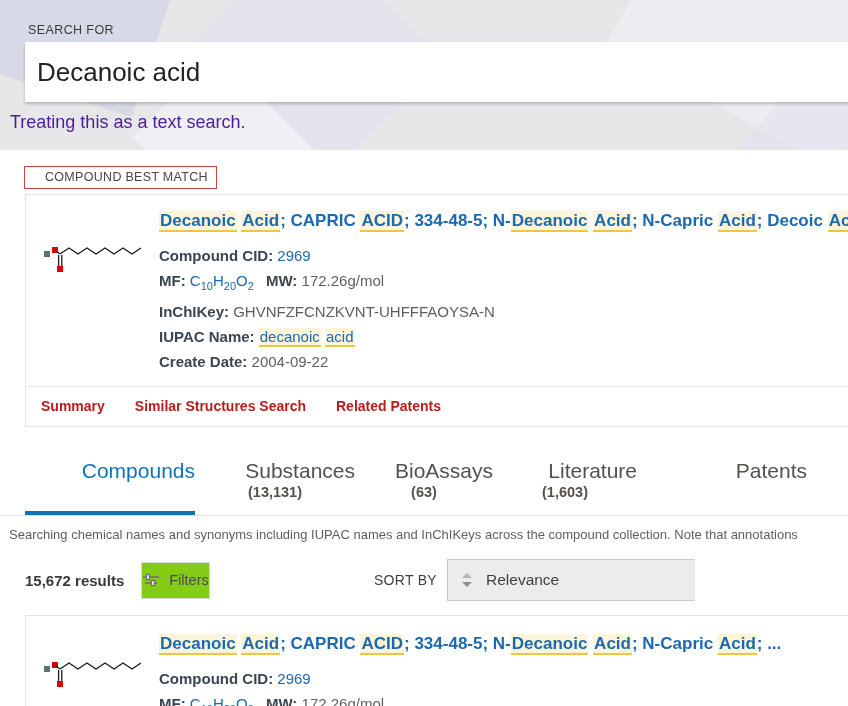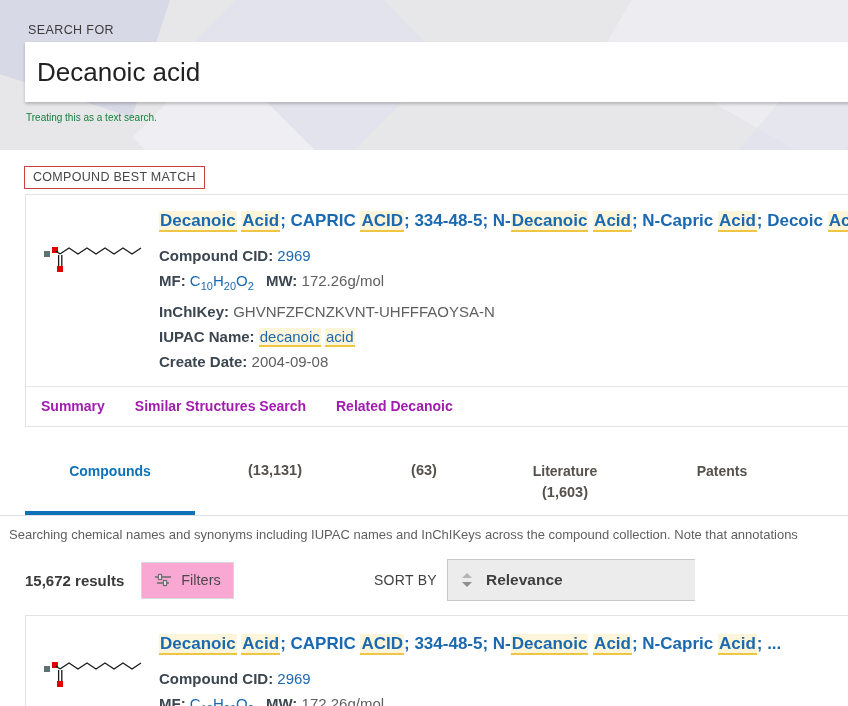--- a/index.html
+++ b/index.html
@@ -12,67 +12,67 @@
   .sh1 { left:-40px; top:-60px; width:200px; height:150px; background:#d8d9e7; transform:rotate(18deg); }
   .sh2 { left:225px; top:-30px; width:190px; height:160px; background:#dfе0ec; background:#dfe0ec; transform:rotate(45deg); opacity:.55; }
   .sh3 { left:640px; top:-80px; width:260px; height:200px; background:#ededf1; transform:rotate(30deg); }
   .sh4 { left:150px; top:95px; width:170px; height:120px; background:#eeeef3; transform:rotate(45deg); }
   .sh5 { left:760px; top:90px; width:140px; height:120px; background:#e0e1ec; transform:rotate(40deg); opacity:.6; }
   .search-label { position:absolute; left:28px; top:23px; font-size:12.5px; letter-spacing:.4px; color:#3b3b3b; }
   .search-box { position:absolute; left:25px; top:42px; width:840px; height:60px; background:#fff;
     box-shadow:0 2px 3px rgba(0,0,0,.22); }
   .search-box input { width:100%; height:100%; border:none; outline:none; padding:0 12px;
     font-family:"Liberation Sans", sans-serif; font-size:26px; color:#222; background:transparent; }
-  .treating { position:absolute; left:26px; top:112px; font-size:10px; color:#15803d; }
-
-  
-  .bm-label { display:inline-block; margin:16px 0 0 24px; padding:3px 8px 4px 8px;
+  .treating { position:absolute; left:10px; top:112px; font-size:18px; color:#4c1d95; }
+
+  
+  .bm-label { display:inline-block; margin:16px 0 0 24px; padding:3px 8px 4px 20px;
     border:1px solid #c94440; font-size:12.5px; color:#474747; letter-spacing:.3px; }
   .card { margin-left:25px; width:840px; border:1px solid #e3e3e5; background:#fff; }
   .card.first { margin-top:5px; }
   .card-body { display:flex; }
   .struct-col { flex:0 0 133px; display:flex; justify-content:center; }
   .struct-col svg { margin-top:44px; }
   .info-col { flex:1; min-width:0; padding-top:13px; }
   .result-title { font-size:17px; font-weight:700; color:#1b69b1; white-space:nowrap; overflow:hidden;
     line-height:26px; cursor:pointer; }
   .result-title .hl { background:#fdf5d9; border-bottom:2px solid #eec643; padding:0 1px; }
   .fields { margin-top:9px; }
   .frow { font-size:15px; line-height:25px; white-space:nowrap; }
   .flabel { font-weight:700; color:#3c4650; }
   .fvalue { color:#5f5f5f; }
   .flink { color:#1b69b1; cursor:pointer; }
   .formula sub { font-size:11px; }
   .hl-words .hl { background:#fdf5d9; border-bottom:2px solid #eec643; padding:0 1px; color:#1b69b1; cursor:pointer; }
   .card-footer { border-top:1px solid #e5e5e7; margin-top:12px; padding:11px 0 12px 15px; display:flex; gap:30px; }
-  .card-footer .flk { font-size:14px; font-weight:700; color:#a21caf; cursor:pointer; }
+  .card-footer .flk { font-size:14px; font-weight:700; color:#b91c1c; cursor:pointer; }
 
   
   .tabs { margin-top:27px; display:flex; padding-left:25px; border-bottom:1px solid #e0e0e2;
     width:848px; overflow:hidden; }
   .tab { text-align:center; padding:6px 0 8px 0; border-bottom:4px solid transparent; cursor:pointer;
     color:#55514d; flex:none; }
-  .tab .t-label { font-size:14px; font-weight:700; line-height:22px; }
+  .tab .t-label { font-size:21px; font-weight:400; line-height:22px;text-align:right; }
   .tab .t-count { font-size:14.5px; font-weight:700; line-height:21px; }
   .tab.active { color:#0e72b8; border-bottom-color:#0e72b8; }
   .tab:nth-child(1){width:170px;} .tab:nth-child(2){width:160px;} .tab:nth-child(3){width:138px;}
   .tab:nth-child(4){width:144px;} .tab:nth-child(5){width:170px;} .tab:nth-child(6){width:120px;}
 
   .tab-note { margin-top:11px; padding-left:9px; font-size:13px; color:#5f5f5f;
     white-space:nowrap; overflow:hidden; }
 
   
   .results-bar { margin-top:17px; padding-left:25px; display:flex; align-items:center; width:695px; overflow:hidden; }
   .results-count { font-size:15px; font-weight:700; color:#393939; }
-  .filters-btn { margin-left:17px; height:37px; padding:0 12px; background:#f9a8d4; border:1px solid #d8d8d8;
+  .filters-btn { margin-left:17px; height:37px; padding:0 0; background:#84cc16; border:1px solid #d8d8d8;
     display:flex; align-items:center; gap:9px; font-size:14.5px; color:#4a4a4a; cursor:pointer; }
   .sortby { margin-left:auto; font-size:14px; letter-spacing:.3px; color:#3f3f3f; margin-right:10px; }
   .sort-dd { flex:none; width:260px; height:42px; margin-right:-12px; background:#ececed; border:1px solid #c9c9cc;
     display:flex; align-items:center; padding-left:12px; gap:12px; cursor:pointer; }
-  .sort-dd .sort-value { font-size:15.5px; font-weight:700; color:#3f3f3f; }
+  .sort-dd .sort-value { font-size:15.5px; font-weight:400; color:#3f3f3f; }
 
   .card.second { margin-top:14px; height:140px; }
   .card.second .info-col { padding-top:15px; }
   .card.second .struct-col svg { margin-top:38px; }
 </style>
 </head>
 <body>
 
 
 
@@ -123,41 +123,43 @@
         <div class="frow">
           <span class="flabel">InChIKey:</span>
           <span class="fvalue">GHVNFZFCNZKVNT-UHFFFAOYSA-N</span>
         </div>
         <div class="frow hl-words">
           <span class="flabel">IUPAC Name:</span>
           <span><span class="hl">decanoic</span><span> </span><span class="hl">acid</span></span>
         </div>
         <div class="frow">
           <span class="flabel">Create Date:</span>
-          <span class="fvalue">2004-09-08</span>
+          <span class="fvalue">2004-09-22</span>
         </div>
       </div>
     </div>
   </div>
   <div class="card-footer">
       <span class="flk">Summary</span>
       <span class="flk">Similar Structures Search</span>
-      <span class="flk">Related Decanoic</span>
+      <span class="flk">Related Patents</span>
     </div>
 </div>
 
 
 <div class="tabs">
     <div class="tab active">
       <div class="t-label">Compounds</div>
     </div>
     <div class="tab">
+      <div class="t-label">Substances</div>
       <div class="t-count">(13,131)</div>
     </div>
     <div class="tab">
+      <div class="t-label">BioAssays</div>
       <div class="t-count">(63)</div>
     </div>
     <div class="tab">
       <div class="t-label">Literature</div>
       <div class="t-count">(1,603)</div>
     </div>
     <div class="tab">
       <div class="t-label">Patents</div>
       <div class="t-count"></div>
     </div>

